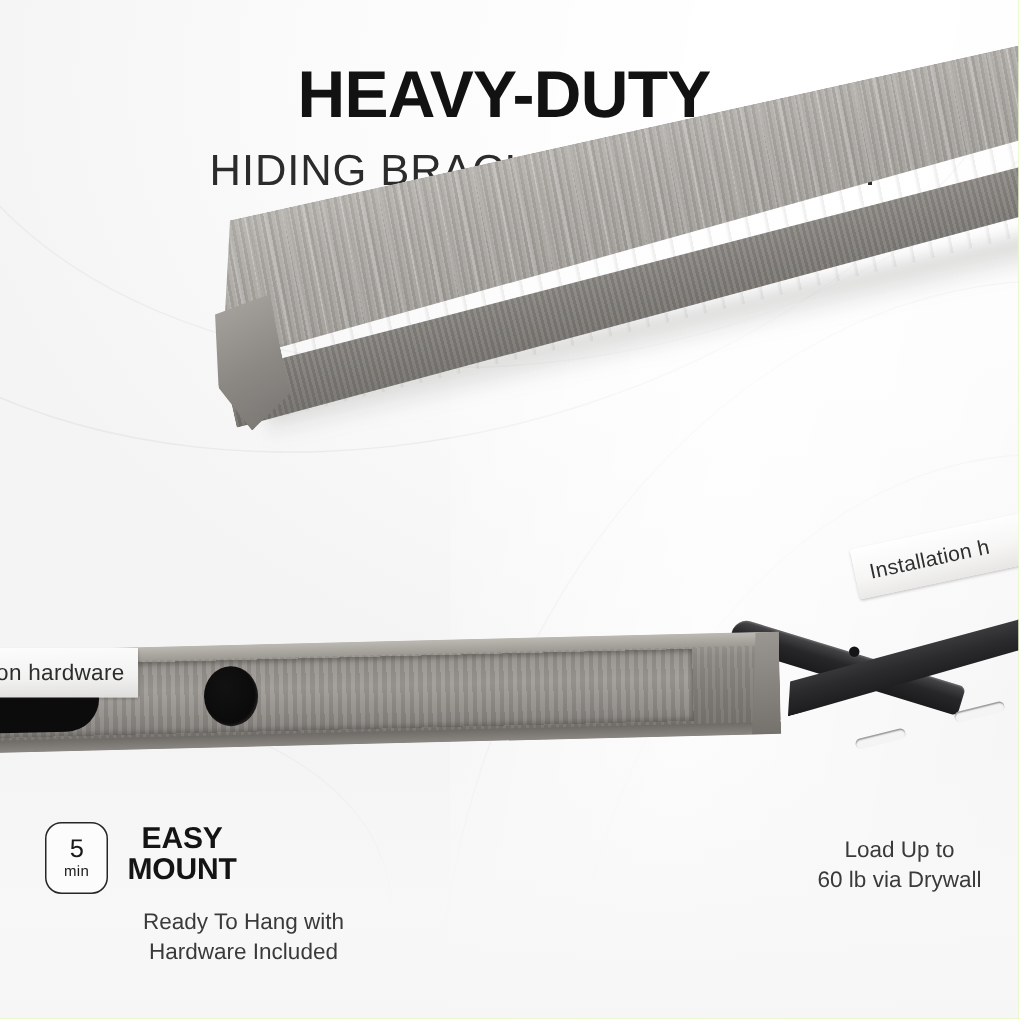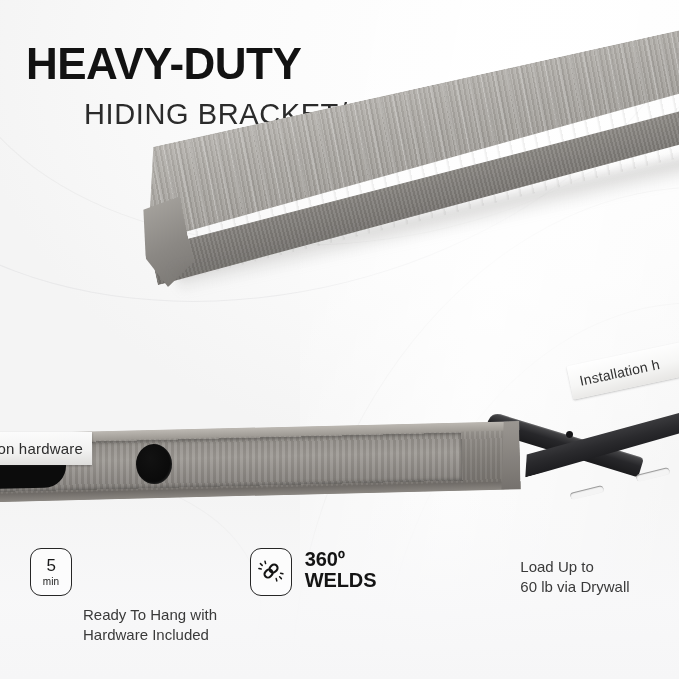--- a/index.html
+++ b/index.html
@@ -9,20 +9,21 @@
   }
   body {
     font-family: "Liberation Sans", sans-serif;
   }
   #page {
     position: relative;
     width: 679px;
     height: 679px;
     overflow: hidden;
     background: #bef264;
+    text-align: center;
   }
 
   
   .bg-base {
     position: absolute;
     inset: 0;
     background:
       radial-gradient(ellipse 560px 420px at 78% 8%, #ffffff 0%, #fbfbfb 55%, #f4f4f4 100%),
       linear-gradient(165deg, #f7f7f7 0%, #fdfdfd 35%, #f3f3f3 100%);
   }
@@ -426,48 +427,28 @@
   </div>
 
   <div class="features">
 
     <div class="feature">
       <div class="feature-head">
         <div class="badge">
           <span class="badge-value">5</span>
           <span class="badge-unit">min</span>
         </div>
+        <div class="feature-title">EASY
+MOUNT</div>
       </div>
       <div class="feature-desc">Ready To Hang with
 Hardware Included</div>
     </div>
 
     <div class="feature">
-      <div class="feature-head">
-        <div class="badge badge-icon">
-          <span>
-            <svg width="26" height="26" viewBox="0 0 26 26" aria-hidden="true">
-              <g transform="rotate(-45 13 13)" fill="none" stroke="#151515" stroke-width="2.1" stroke-linecap="round">
-                <rect x="5.2" y="9.6" width="8.6" height="6.9" rx="3.45"></rect>
-                <rect x="12.2" y="9.6" width="8.6" height="6.9" rx="3.45"></rect>
-              </g>
-              <g stroke="#151515" stroke-width="1.5" stroke-linecap="round">
-                <line x1="4.2" y1="7.4" x2="2.4" y2="5.6"></line>
-                <line x1="7.6" y1="5.6" x2="7.0" y2="3.3"></line>
-                <line x1="3.2" y1="11.0" x2="0.9" y2="10.4"></line>
-                <line x1="21.6" y1="18.8" x2="23.4" y2="20.6"></line>
-                <line x1="18.2" y1="20.6" x2="18.8" y2="22.9"></line>
-                <line x1="22.6" y1="15.2" x2="24.9" y2="15.8"></line>
-              </g>
-            </svg>
-          </span>
-        </div>
-        <div class="feature-title">360º
-WELDS</div>
-      </div>
     </div>
 
     <div class="feature">
       <div class="feature-desc">Load Up to
 60 lb via Drywall</div>
     </div>
 
   </div>
 </div>
 

